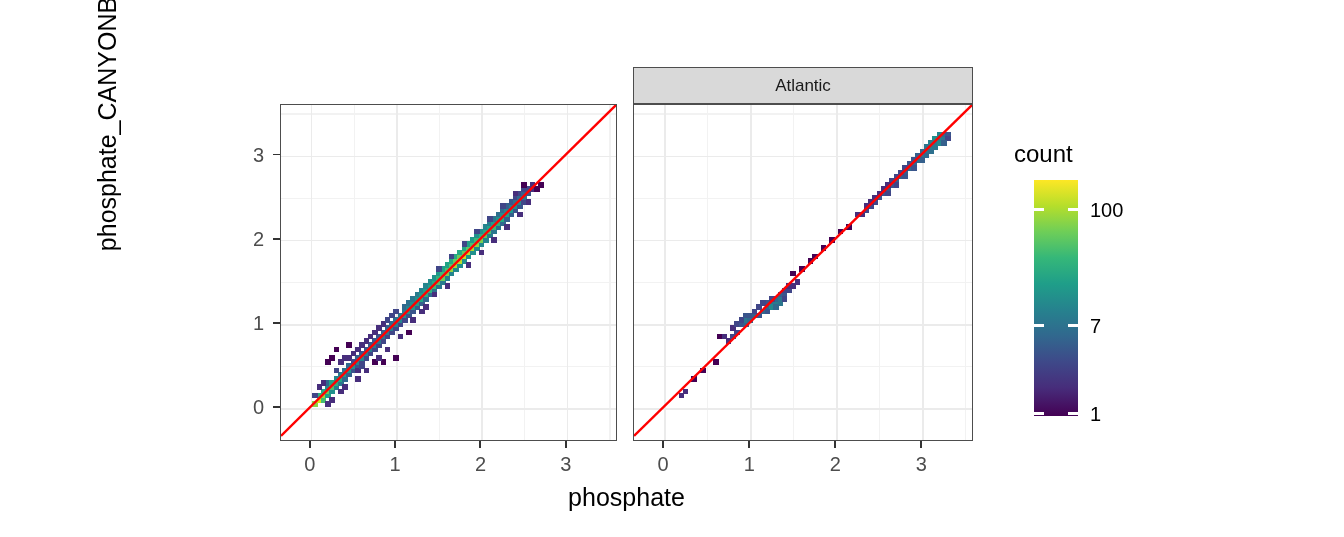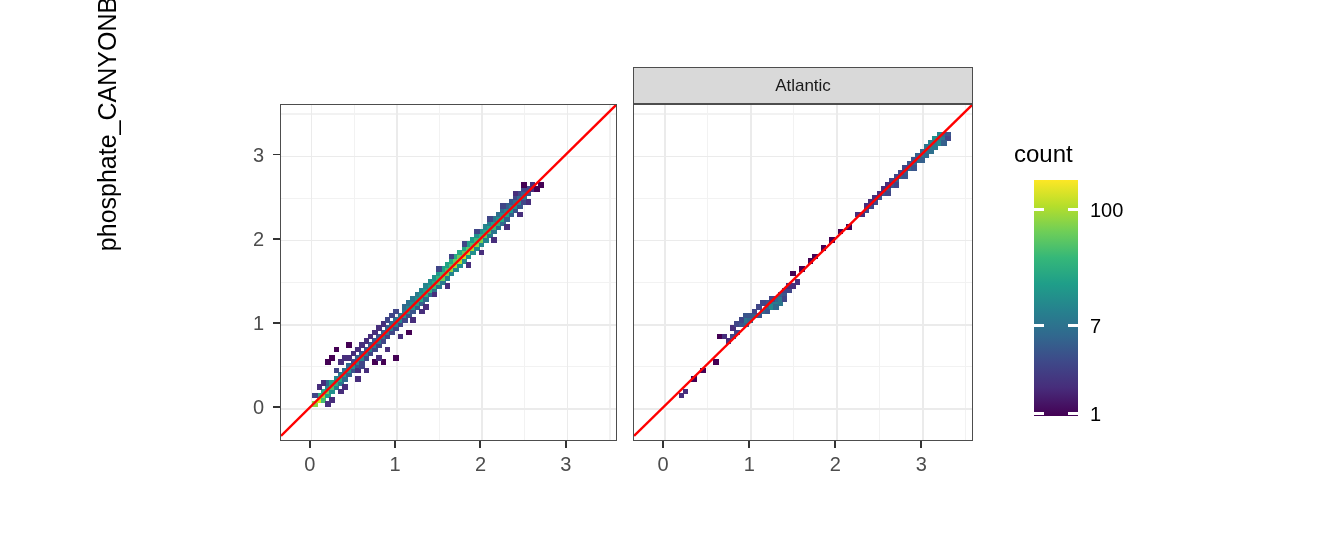--- a/index.html
+++ b/index.html
@@ -186,20 +186,21 @@
   }
 </style>
 </head>
 <body>
 
 <div class="plot-root">
 
 
   <div class="y-axis-title">phosphate_CANYONB</div>
 
+  <div class="x-axis-title">phosphate</div>
 
   <div class="strip strip-pacific">
     <div class="strip-label">Atlantic</div>
   </div>
 
   <div class="panel panel-atlantic">
     <div class="panel-inner" id="panel-0">
         <div class="gridline-minor v" style="left: 72.519px;"></div>
         <div class="gridline-minor v" style="left: 157.835px;"></div>
         <div class="gridline-minor v" style="left: 243.152px;"></div>

